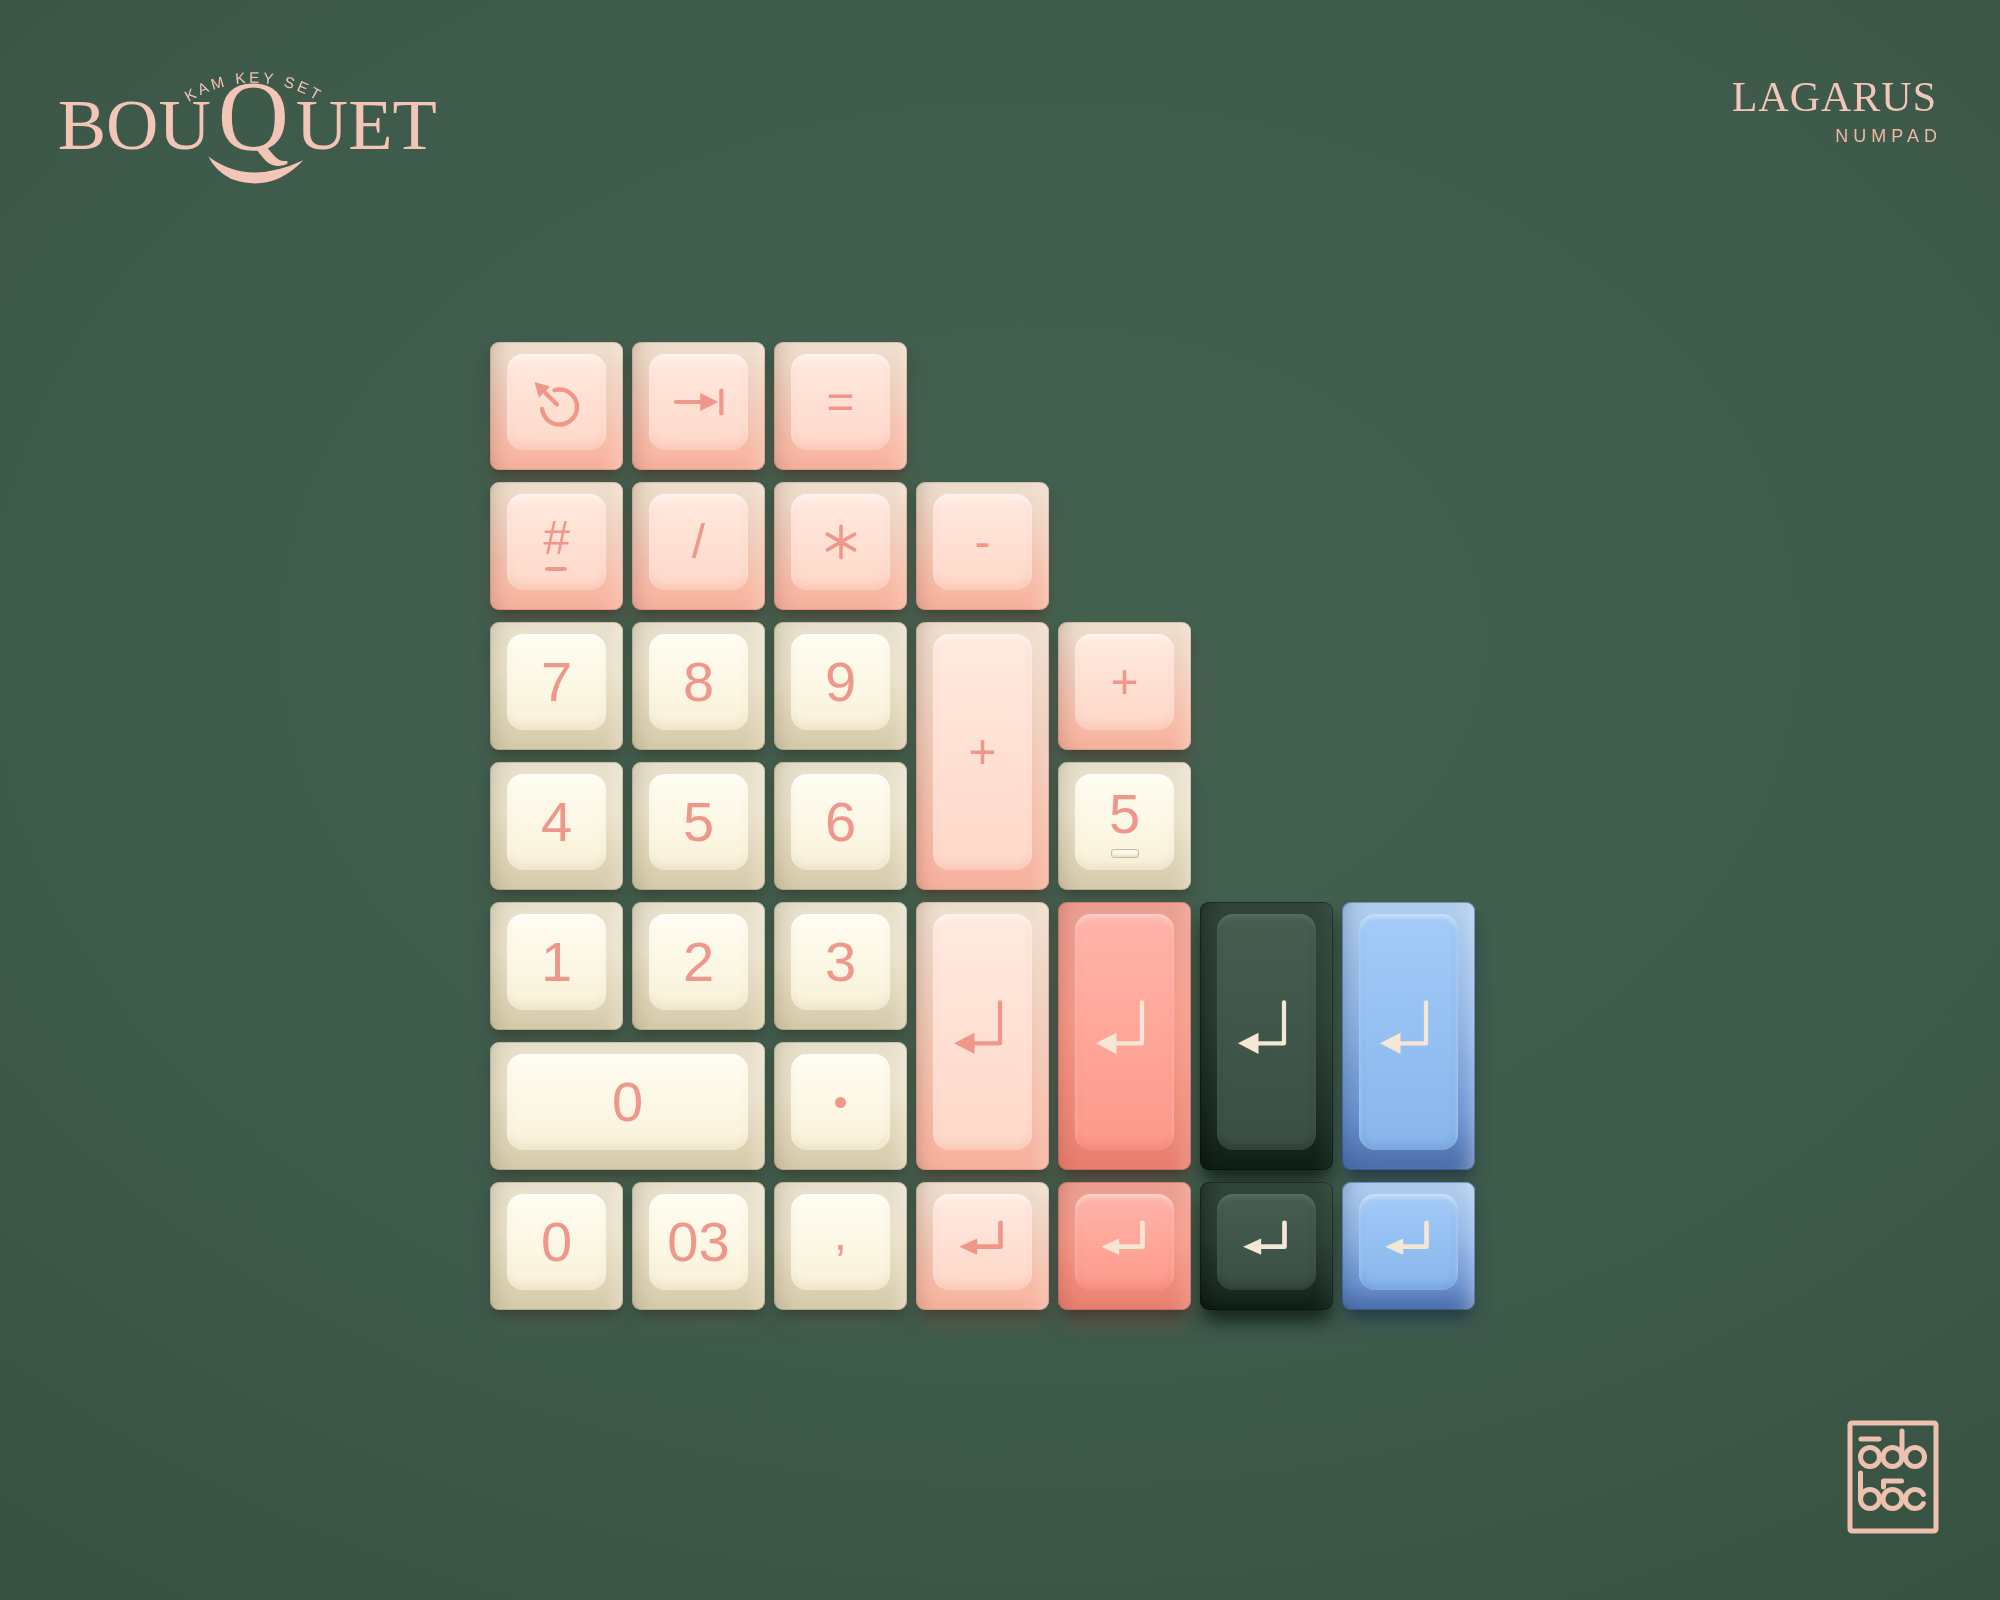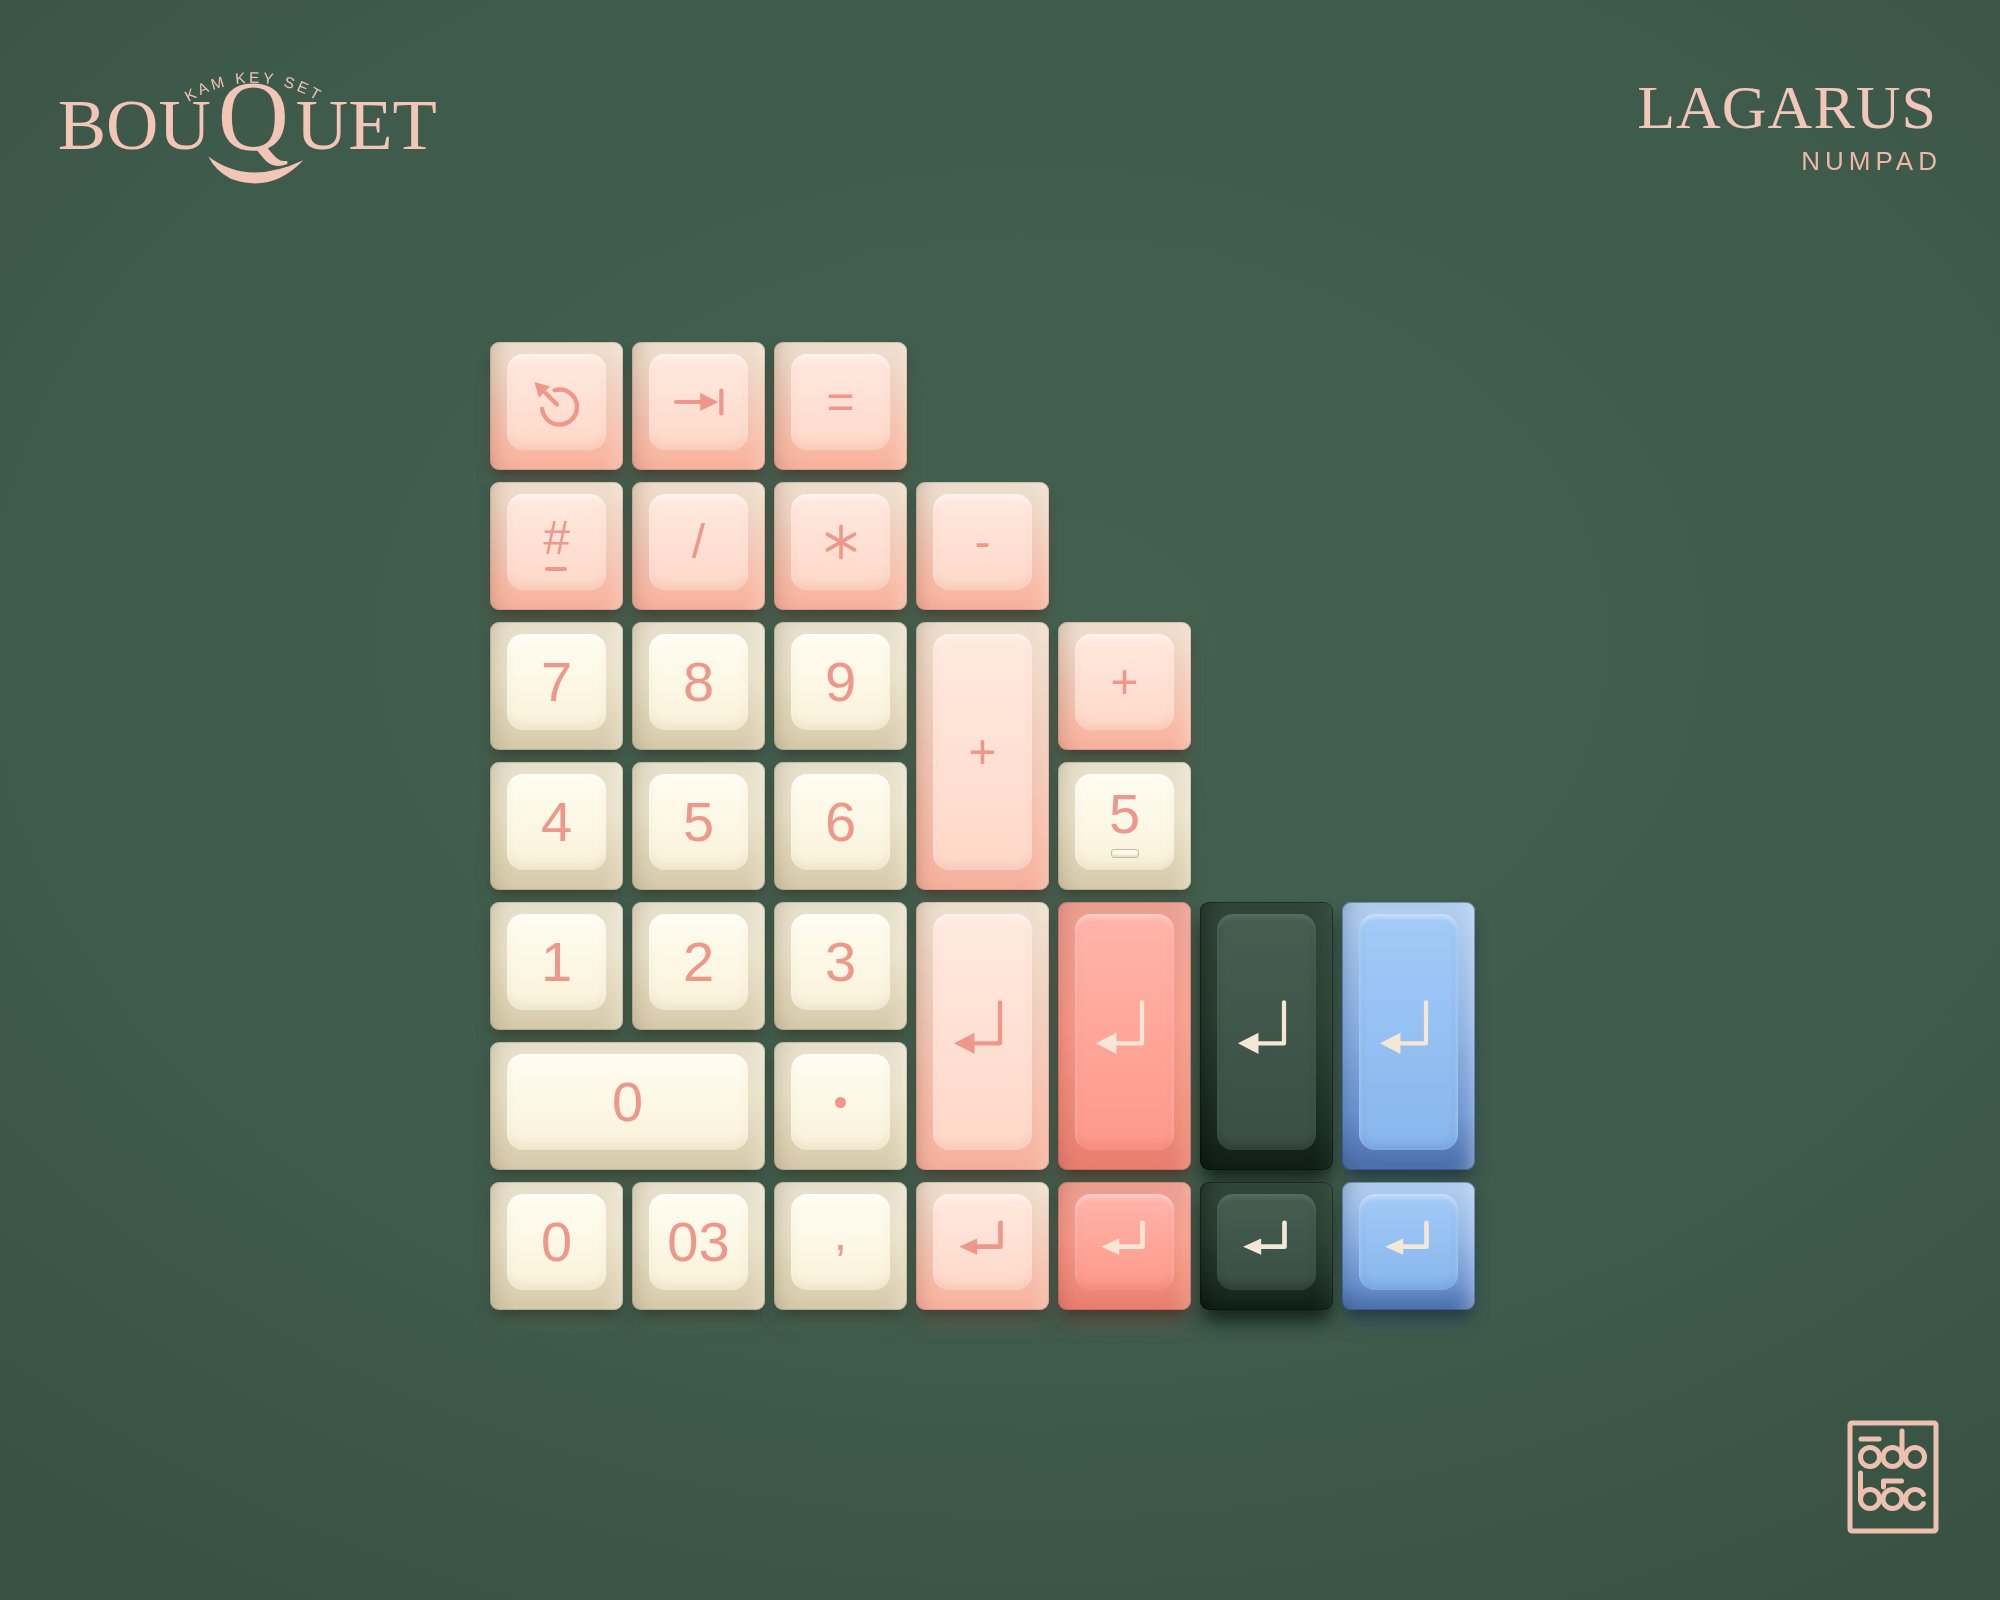--- a/index.html
+++ b/index.html
@@ -8,22 +8,22 @@
     font-family:"Liberation Sans",sans-serif;}
 
   
   .bouquet-logo{position:absolute;left:54px;top:26px;}
   .bouquet-logo .arch{font-family:"Liberation Sans",sans-serif;font-size:16.5px;letter-spacing:3.5px;fill:#f0c3b4;}
   .bouquet-logo .big{font-family:"Liberation Serif",serif;font-size:78px;fill:#f2c5b6;}
   .bouquet-logo .bigQ{font-size:106px;}
   .bouquet-logo .swash{fill:#f2c5b6;}
 
   .set-name-block{position:absolute;right:63px;top:76px;text-align:right;}
-  .set-name{font-family:"Liberation Serif",serif;font-size:62px;line-height:1;color:#f2c6b8;letter-spacing:1px;}
-  .set-subtitle{font-family:"Liberation Sans",sans-serif;font-size:26px;letter-spacing:5px;margin-right:-5px;margin-top:8px;color:#eeb7a6;}
+  .set-name{font-family:"Liberation Serif",serif;font-size:42px;line-height:1;color:#f2c6b8;letter-spacing:1px;}
+  .set-subtitle{font-family:"Liberation Sans",sans-serif;font-size:18px;letter-spacing:5px;margin-right:-5px;margin-top:8px;color:#eeb7a6;}
 
   .maker-logo{position:absolute;left:1847px;top:1420px;}
 
   
   .keypad{position:absolute;inset:0;}
   .key{position:absolute;border-radius:9px;}
   .key .face{position:absolute;left:17px;right:17px;top:12px;bottom:20px;border-radius:16px;
     display:flex;align-items:center;justify-content:center;}
   .stack{display:flex;flex-direction:column;align-items:center;line-height:1;}
 

